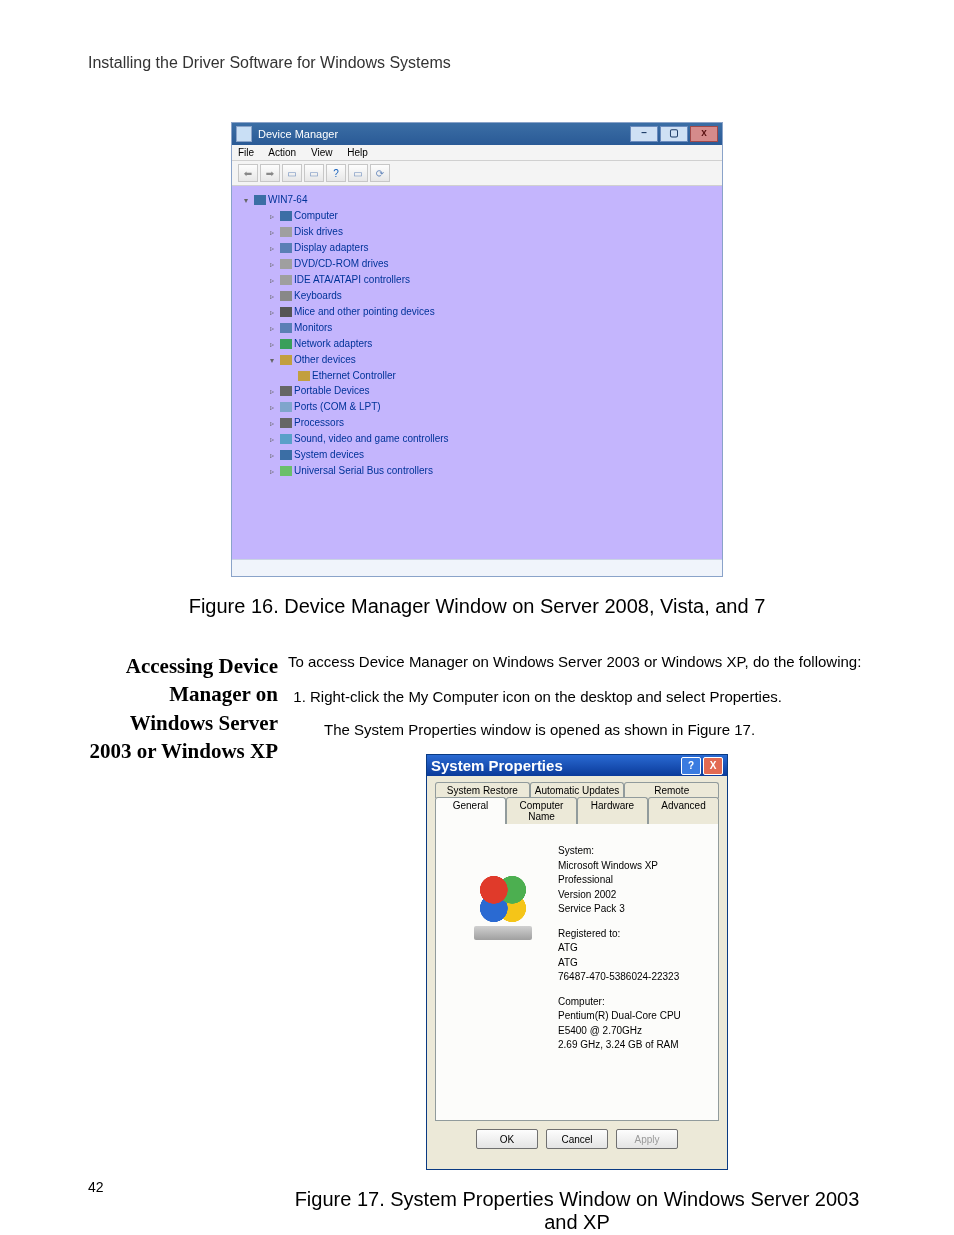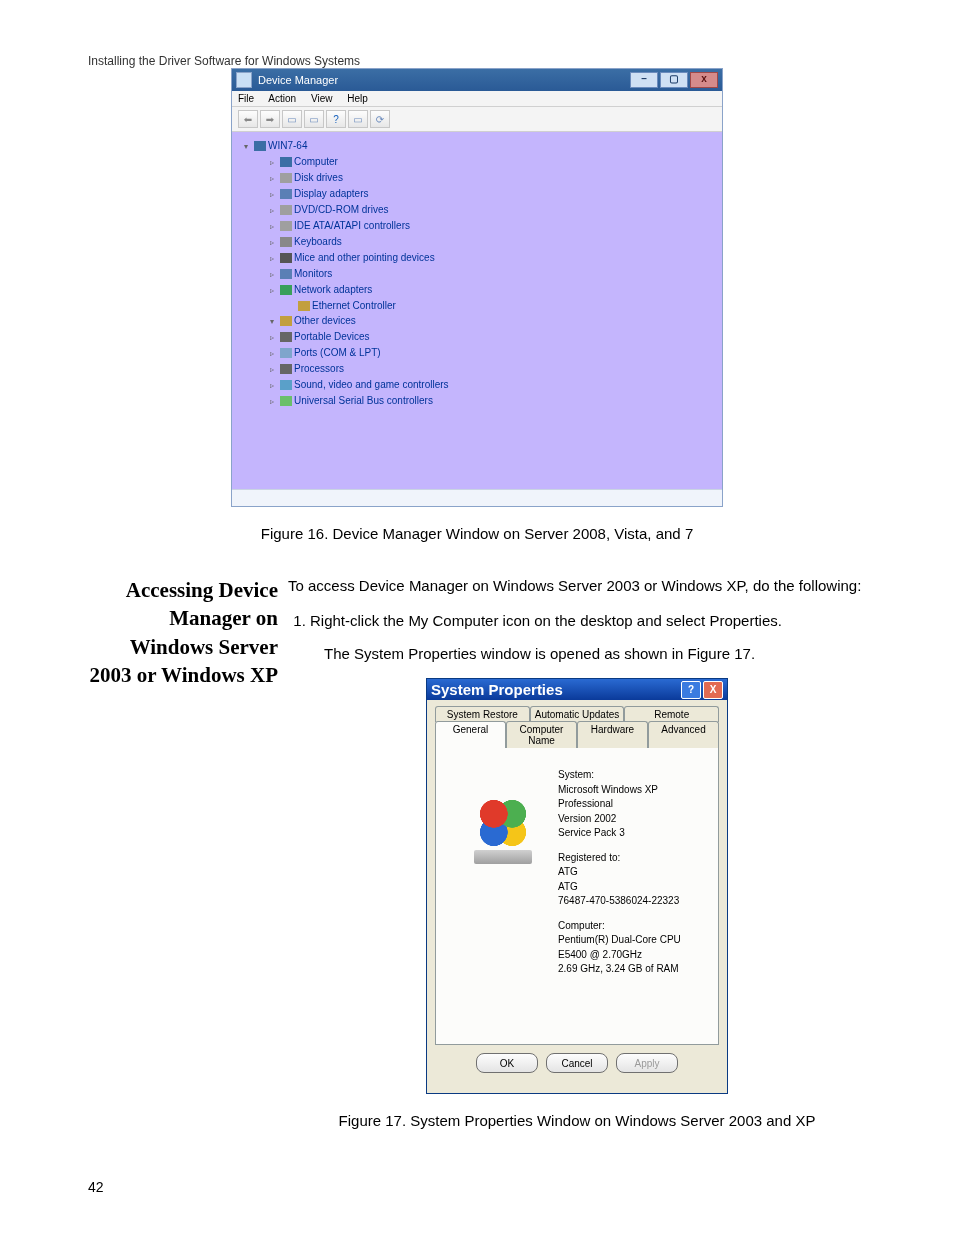--- a/index.html
+++ b/index.html
@@ -1,21 +1,21 @@
 <!DOCTYPE html>
 <html><head>
 <meta charset="utf-8">
 <style>
   html,body{margin:0;padding:0;background:#fff;font-family:Arial,Helvetica,sans-serif;color:#000}
   .page{width:954px;height:1235px;margin:0 auto;position:relative;box-sizing:border-box;padding:54px 88px 0 88px}
-  .header-running{font-size:12px;color:#333;}
+  .header-running{font-size:16px;color:#333;margin-bottom:50px}
   .col-wrap{display:flex}
   .lcol{width:190px;flex:none;padding-right:10px}
   .rcol{flex:1}
-  .fig-caption{text-align:center;font-size:15px;margin:18px 0 34px 0}
+  .fig-caption{text-align:center;font-size:20px;margin:18px 0 34px 0}
   .section-title{font-family:"Times New Roman",Times,serif;font-size:21px;font-weight:bold;text-align:right;line-height:1.35}
   .body-p{font-size:15px;line-height:1.35;margin:0 0 14px 0}
   ol.steps{font-size:15px;line-height:1.4;margin:0 0 0 0;padding-left:22px}
   ol.steps li{margin-bottom:12px}
   .indent-sub{margin:12px 0 14px 14px;font-size:15px}
   b{font-weight:normal}
   .page-num{position:absolute;left:88px;bottom:40px;font-size:14px}
 
   
   .fig16{width:490px;margin:0 auto;border:1px solid #8aa3c9;background:#c4b5fd;font-size:10px;font-family:"Segoe UI",Tahoma,sans-serif}
@@ -71,21 +71,21 @@
   .sysimg .flag{position:absolute;width:46px;height:46px;top:6px;left:12px;background:
      radial-gradient(circle at 30% 30%, #e03a2a 0 30%, transparent 31%),
      radial-gradient(circle at 70% 30%, #4caf50 0 30%, transparent 31%),
      radial-gradient(circle at 30% 70%, #2a6ad2 0 30%, transparent 31%),
      radial-gradient(circle at 70% 70%, #f5c518 0 30%, transparent 31%);}
   .sysimg .monbase{position:absolute;bottom:0;left:6px;width:58px;height:14px;background:linear-gradient(#d0d0d0,#9f9f9f);border-radius:2px}
   .sysinfo{flex:1;font-size:10px;color:#000;line-height:1.45}
   .sysinfo .lbl{margin-top:4px}
   .sysinfo .val{}
   .dlg-buttons{display:flex;justify-content:center;gap:8px;padding:8px 0 10px 0}
-  .dlgbtn{width:62px;height:20px;border:1px solid #707070;background:linear-gradient(#fdfdfd,#e4e4e4);font-size:10px;border-radius:8px}
+  .dlgbtn{width:62px;height:20px;border:1px solid #707070;background:linear-gradient(#fdfdfd,#e4e4e4);font-size:10px;border-radius:2px}
   .dlgbtn.disabled{color:#9a9a9a}
 </style>
 </head>
 <body>
 <div class="page">
 
 <div class="header-running">Installing the Driver Software for Windows Systems</div>
 
 <div class="fig16">
   <div class="fig16-titlebar">
@@ -116,26 +116,27 @@
     <div class="treeitem tree-root"><span class="exp">▾</span><span class="ic ic-comp"></span><span>WIN7-64</span></div>
     <div class="treeitem child"><span class="exp">▹</span><span class="ic ic-comp"></span><span>Computer</span></div>
     <div class="treeitem child"><span class="exp">▹</span><span class="ic ic-disk"></span><span>Disk drives</span></div>
     <div class="treeitem child"><span class="exp">▹</span><span class="ic ic-mon"></span><span>Display adapters</span></div>
     <div class="treeitem child"><span class="exp">▹</span><span class="ic ic-disk"></span><span>DVD/CD-ROM drives</span></div>
     <div class="treeitem child"><span class="exp">▹</span><span class="ic ic-disk"></span><span>IDE ATA/ATAPI controllers</span></div>
     <div class="treeitem child"><span class="exp">▹</span><span class="ic ic-kbd"></span><span>Keyboards</span></div>
     <div class="treeitem child"><span class="exp">▹</span><span class="ic ic-mouse"></span><span>Mice and other pointing devices</span></div>
     <div class="treeitem child"><span class="exp">▹</span><span class="ic ic-mon"></span><span>Monitors</span></div>
     <div class="treeitem child"><span class="exp">▹</span><span class="ic ic-net"></span><span>Network adapters</span></div>
+    <div class="treeitem child"><span class="exp">▾</span><span class="ic ic-other"></span><span>Other devices</span></div>
     <div class="treeitem child2"><span class="exp"></span><span class="ic ic-other"></span><span>Ethernet Controller</span></div>
-    <div class="treeitem child"><span class="exp">▾</span><span class="ic ic-other"></span><span>Other devices</span></div>
     <div class="treeitem child"><span class="exp">▹</span><span class="ic ic-chip"></span><span>Portable Devices</span></div>
     <div class="treeitem child"><span class="exp">▹</span><span class="ic ic-port"></span><span>Ports (COM &amp; LPT)</span></div>
     <div class="treeitem child"><span class="exp">▹</span><span class="ic ic-chip"></span><span>Processors</span></div>
     <div class="treeitem child"><span class="exp">▹</span><span class="ic ic-snd"></span><span>Sound, video and game controllers</span></div>
+    <div class="treeitem child"><span class="exp">▹</span><span class="ic ic-comp"></span><span>System devices</span></div>
     <div class="treeitem child"><span class="exp">▹</span><span class="ic ic-usb"></span><span>Universal Serial Bus controllers</span></div>
   </div>
   <div class="fig16-status"></div>
 </div>
 
 <div class="fig-caption">Figure 16. Device Manager Window on Server 2008, Vista, and 7</div>
 
 <div class="col-wrap">
   <div class="lcol">
     <div class="section-title">Accessing Device Manager on Windows Server 2003 or Windows XP</div>

